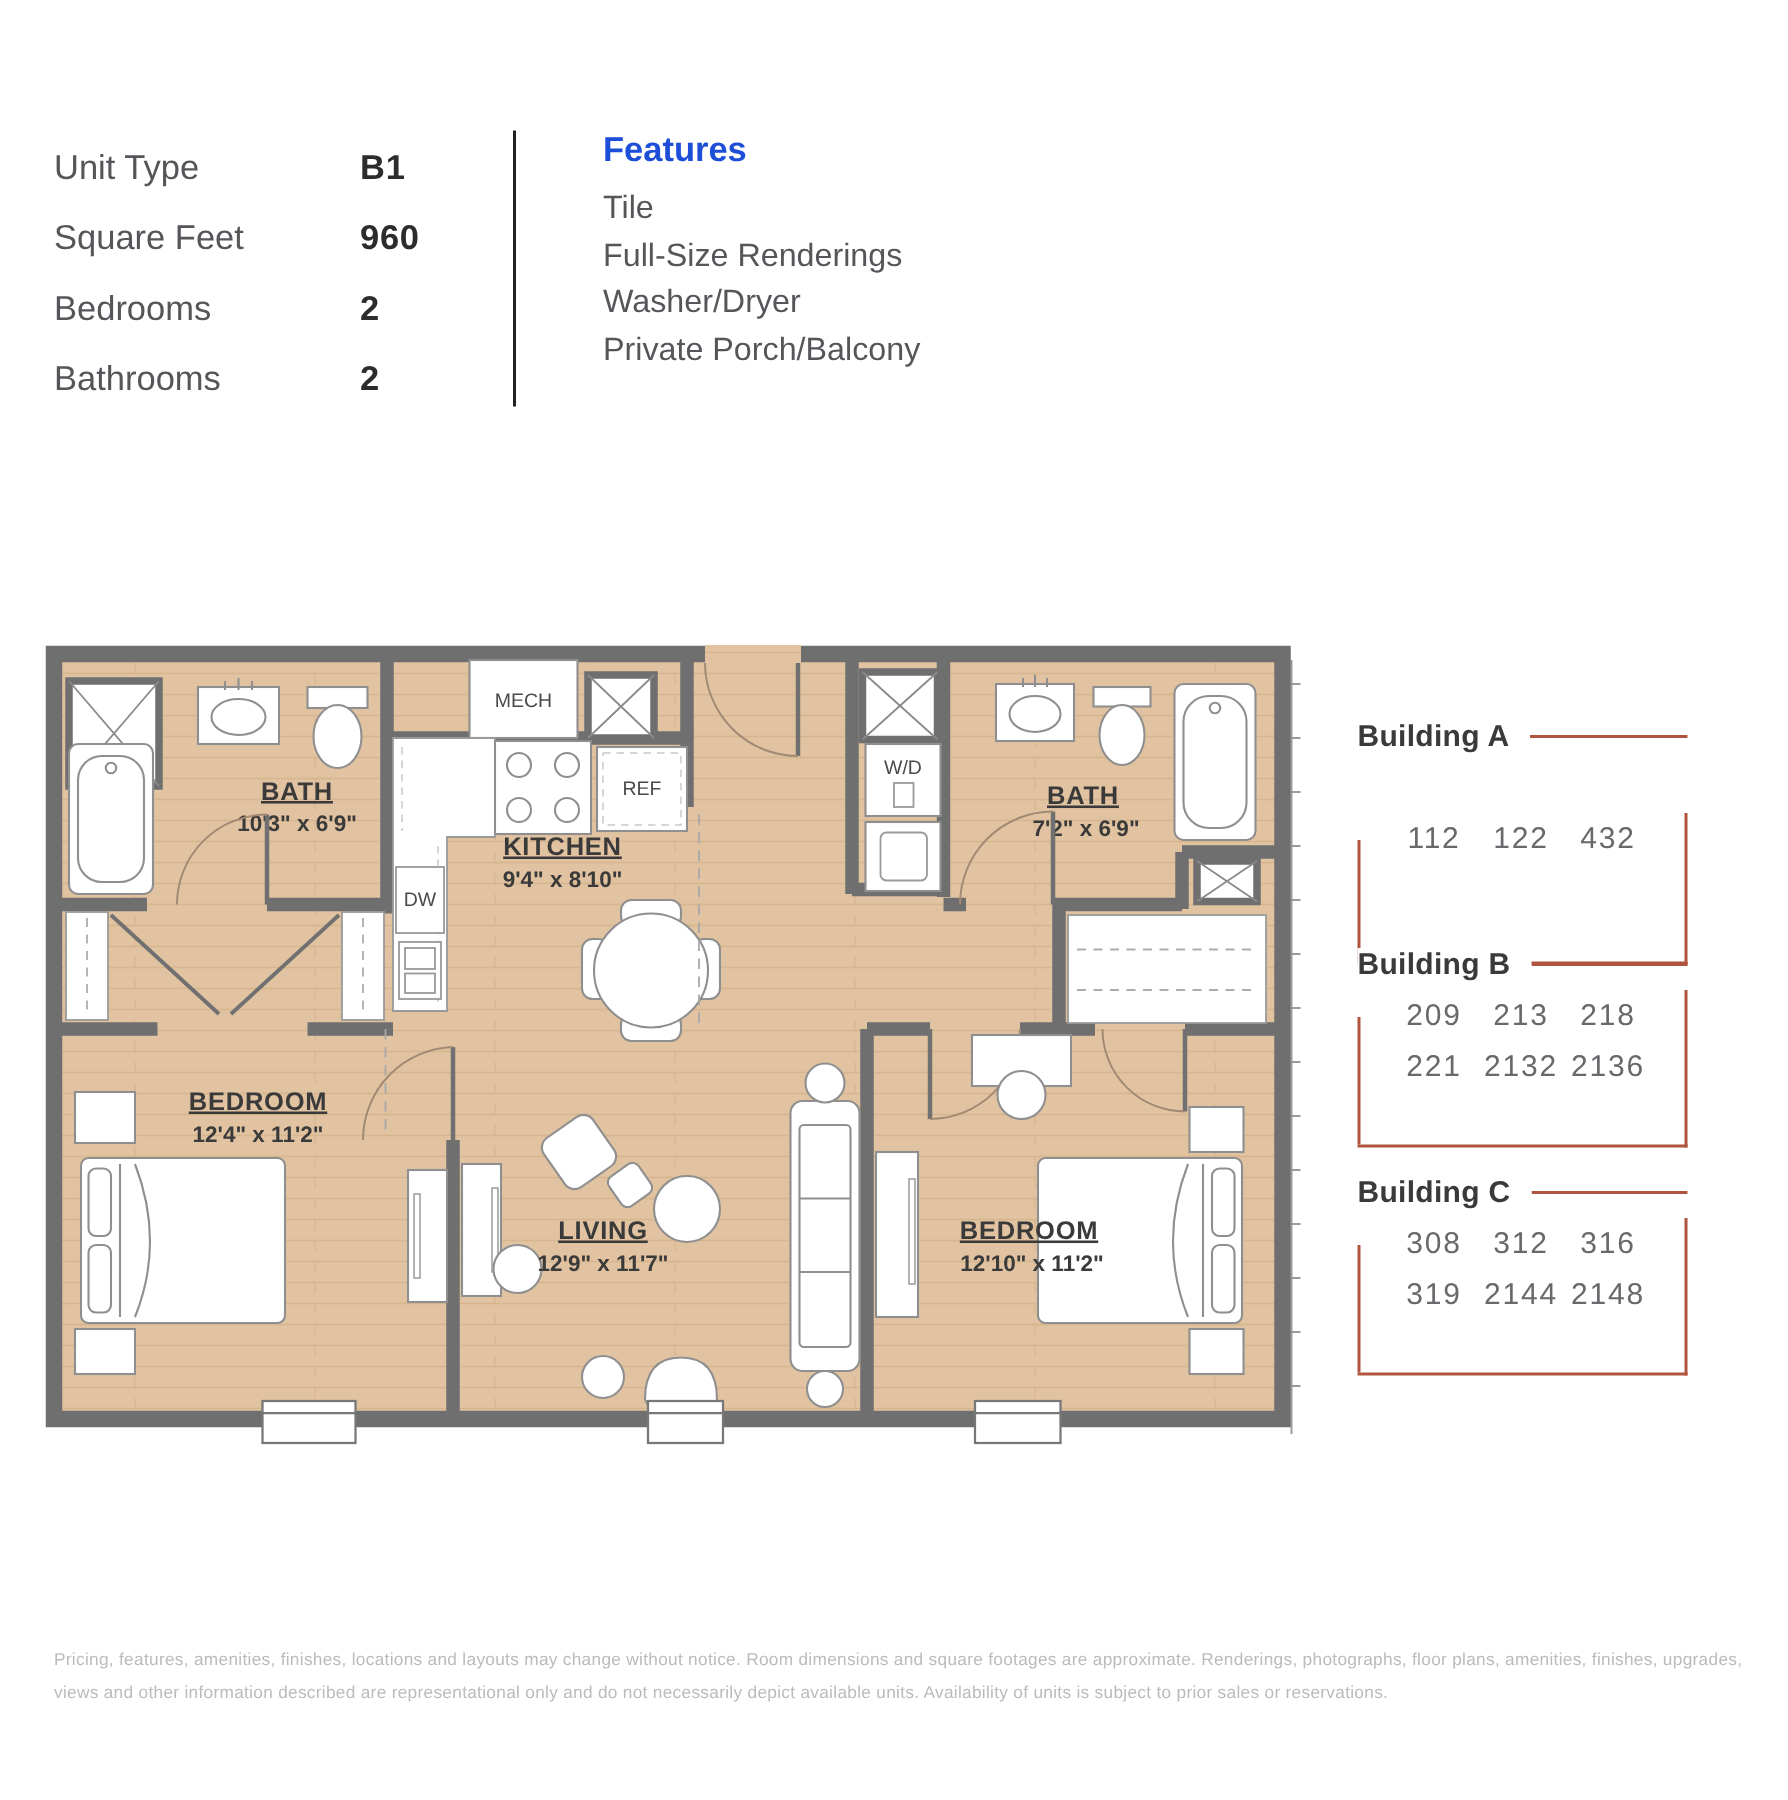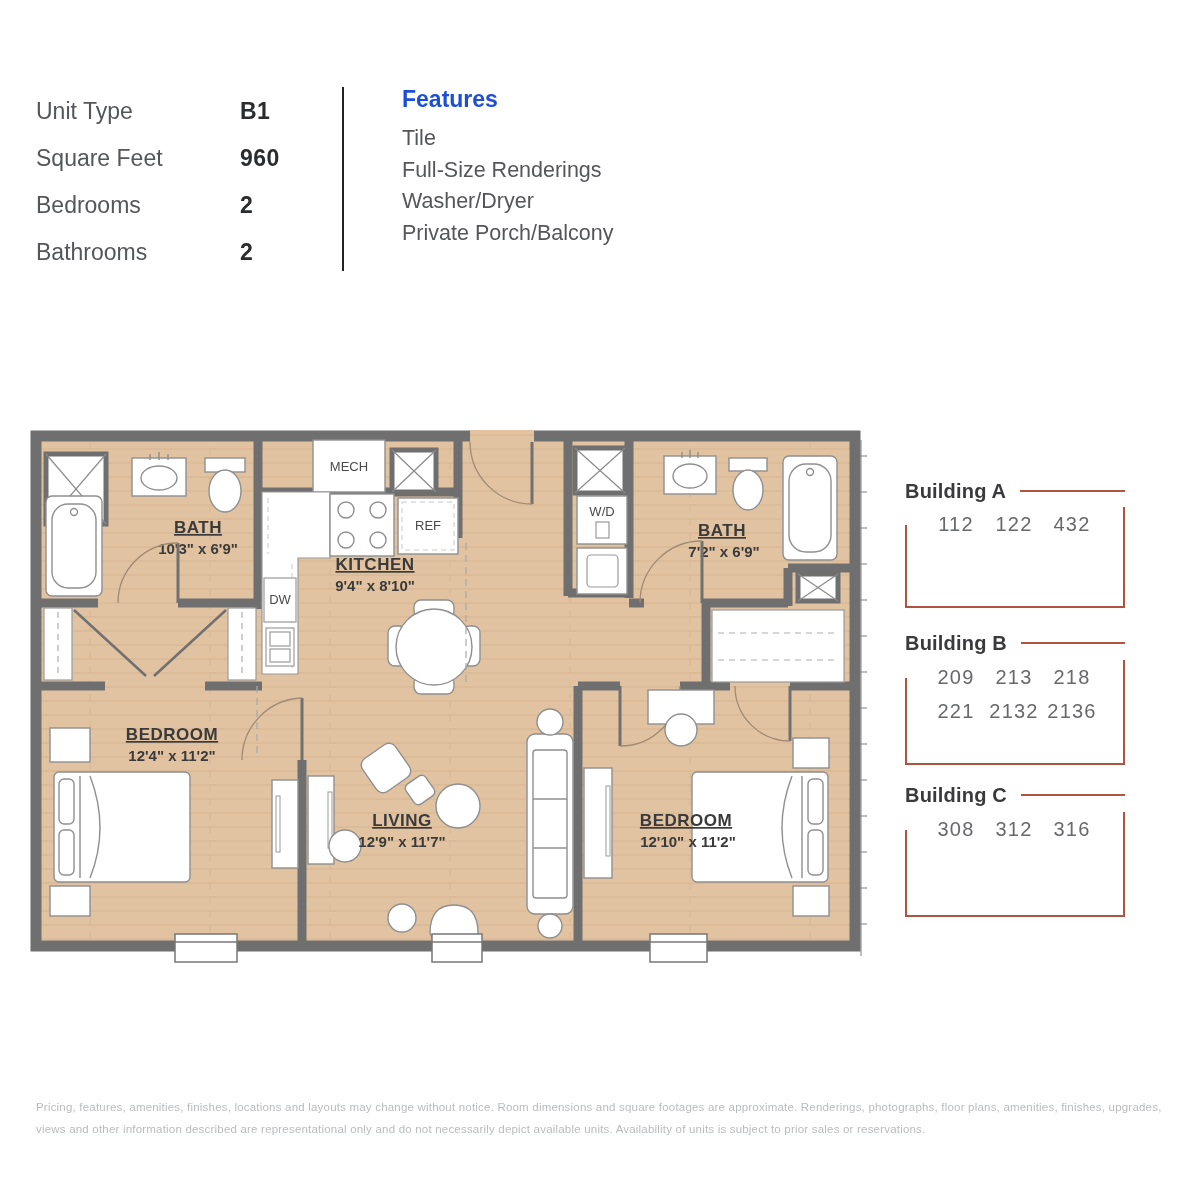--- a/index.html
+++ b/index.html
@@ -25,21 +25,21 @@
   .bldg-title{font-size:20px;font-weight:bold;color:#3a3a3c;letter-spacing:.2px;
               white-space:nowrap;padding-right:14px;background:#fff;position:relative;z-index:2;}
   .head-line{flex:1;height:2px;background:var(--accent);}
   .bldg-box{position:relative;margin-top:-13px;border-right:2px solid var(--accent);
             border-bottom:2px solid var(--accent);}
   .bldg-box::before{content:'';position:absolute;left:0;top:18px;bottom:0;width:2px;
             background:var(--accent);}
   .unit-row{display:flex;padding:0 22px;height:34px;align-items:center;}
   .unit-row span{flex:1;text-align:center;font-size:20px;color:#68696c;letter-spacing:1.2px;}
   .box-a{height:99px;padding-top:0;}
-  .box-a .unit-row{margin-top:16px;}
+  .box-a .unit-row{margin-top:51px;}
   .box-bc{height:103px;}
   .box-bc .unit-row:first-child{margin-top:17px;}
 
   
   .disclaimer{position:absolute;left:36px;top:1096px;width:1130px;
               font-size:11.5px;line-height:22px;color:#b9bbbd;letter-spacing:.2px;}
 
   
   .plan{position:absolute;left:30px;top:428px;}
   .room-name{font:bold 17px "Liberation Sans",sans-serif;fill:#3a3a3a;letter-spacing:.5px;
@@ -394,16 +394,21 @@
   <div class="bldg-head">
     <span class="bldg-title">Building C</span>
     <span class="head-line"></span>
   </div>
   <div class="bldg-box box-bc">
     <div class="unit-row">
       <span>308</span>
       <span>312</span>
       <span>316</span>
     </div>
+    <div class="unit-row">
+      <span>319</span>
+      <span>2144</span>
+      <span>2148</span>
+    </div>
   </div>
 </div>
 
 <div class="disclaimer">Pricing, features, amenities, finishes, locations and layouts may change without notice. Room dimensions and square footages are approximate. Renderings, photographs, floor plans, amenities, finishes, upgrades, views and other information described are representational only and do not necessarily depict available units. Availability of units is subject to prior sales or reservations.</div>
 
 </body></html>

